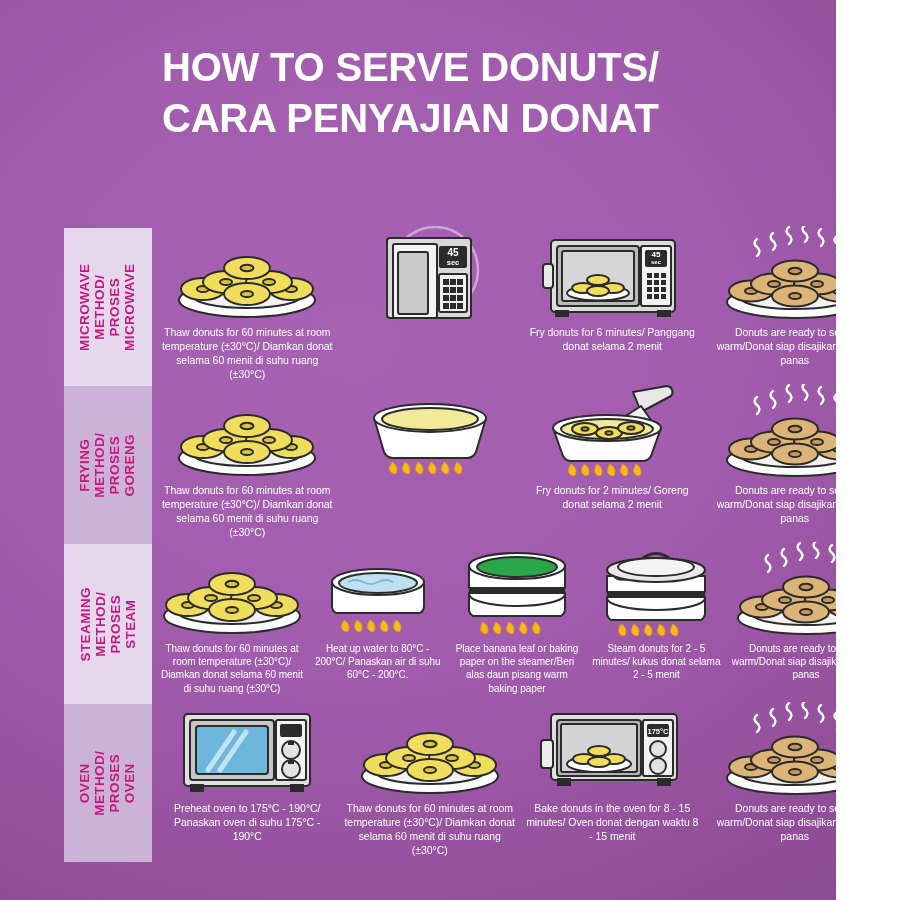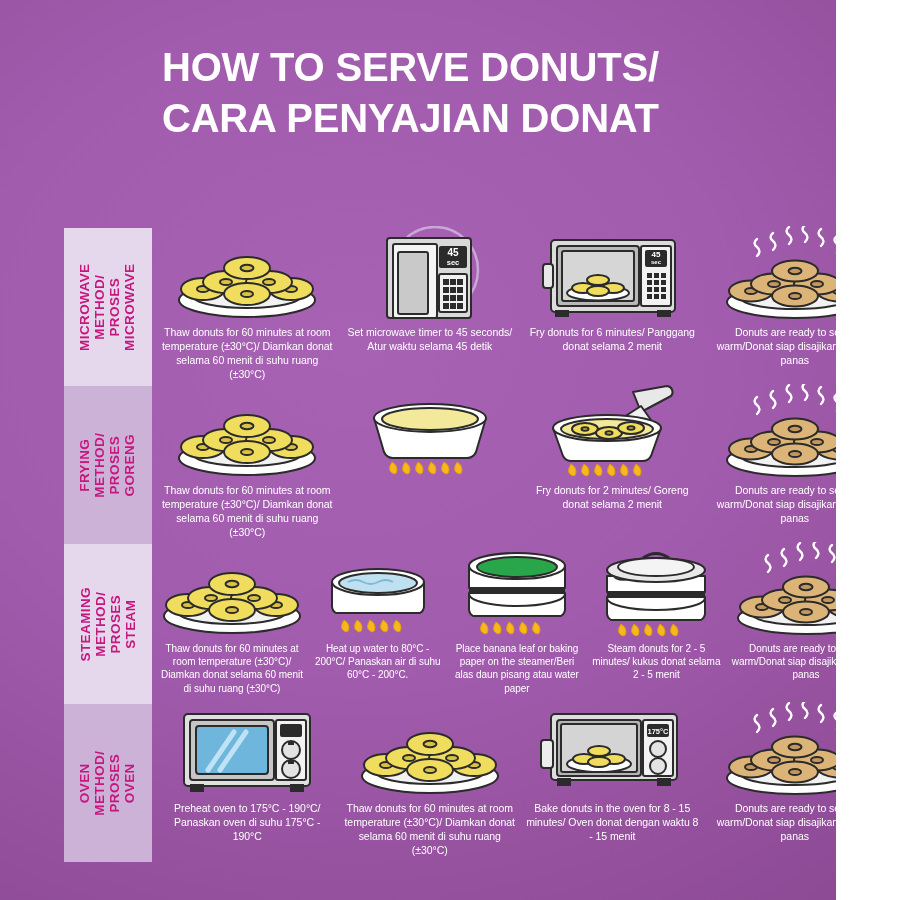--- a/index.html
+++ b/index.html
@@ -175,21 +175,20 @@
                   <rect x="92" y="61" width="6" height="6"></rect>
       <rect x="78" y="69" width="6" height="6"></rect>
                   <rect x="85" y="69" width="6" height="6"></rect>
                   <rect x="92" y="69" width="6" height="6"></rect>
       <rect x="78" y="77" width="6" height="6"></rect>
                   <rect x="85" y="77" width="6" height="6"></rect>
                   <rect x="92" y="77" width="6" height="6"></rect>
     </g>
   </svg>
             </div>
-            <div class="cap">Set microwave timer to 45 seconds/ Atur waktu selama 45 detik</div>
           </div>
           <div class="step">
             <div class="art">
               <svg id="ic-microwave-with-donuts" width="150" height="92" viewBox="0 0 150 92">
     <g stroke="#2b2b2b" stroke-width="2" stroke-linejoin="round">
       <rect x="14" y="10" width="124" height="72" rx="4" fill="#dcdcdc"></rect>
       <rect x="20" y="16" width="82" height="60" rx="3" fill="#b9b9b9"></rect>
       <rect x="25" y="21" width="72" height="50" rx="2" fill="#d6d6d6"></rect>
       <rect x="6" y="34" width="10" height="24" rx="3" fill="#e8e8e8"></rect>
       <rect x="104" y="16" width="30" height="60" rx="2" fill="#f2f2f2"></rect>
@@ -446,21 +445,21 @@
     </g>
     <g fill="#f6b81d" stroke="#e09b0c" stroke-width="1">
       <path d="M28 80 q-5 8 0 11 q5 3 5-4 q0-4 -5-7z"></path>
       <path d="M41 80 q-5 8 0 11 q5 3 5-4 q0-4 -5-7z"></path>
       <path d="M54 80 q-5 8 0 11 q5 3 5-4 q0-4 -5-7z"></path>
       <path d="M67 80 q-5 8 0 11 q5 3 5-4 q0-4 -5-7z"></path>
       <path d="M80 80 q-5 8 0 11 q5 3 5-4 q0-4 -5-7z"></path>
     </g>
   </svg>
             </div>
-            <div class="cap">Place banana leaf or baking paper on the steamer/Beri alas daun pisang atau water paper</div>
+            <div class="cap">Place banana leaf or baking paper on the steamer/Beri alas daun pisang warm baking paper</div>
           </div>
           <div class="step">
             <div class="art">
               <svg id="ic-covered-steamer-with-donuts" width="130" height="96" viewBox="0 0 130 96">
     <g stroke="#2b2b2b" stroke-width="2" stroke-linejoin="round">
       <path d="M16 56 v16 a8 8 0 0 0 4 6 h90 a8 8 0 0 0 4 -6 V56 z" fill="#ffffff"></path>
       <ellipse cx="65" cy="56" rx="49" ry="12" fill="#ffffff"></ellipse>
       <rect x="16" y="50" width="98" height="6" fill="#2b2b2b" stroke="none"></rect>
       <path d="M16 34 v16 h98 V34 z" fill="#ffffff"></path>
       <g fill="#dcb477" stroke-width="1.4">

